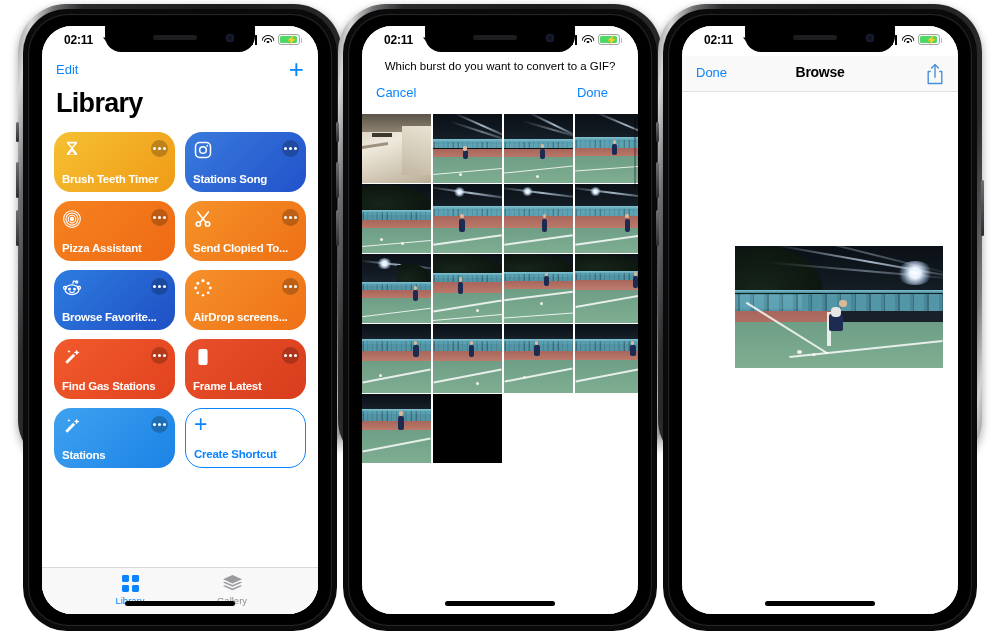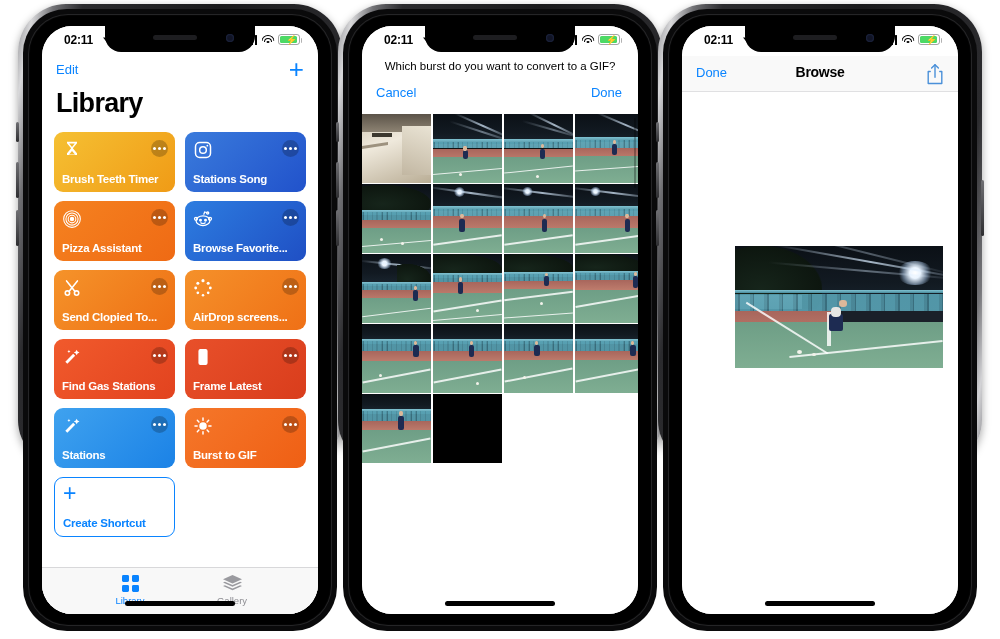--- a/index.html
+++ b/index.html
@@ -139,21 +139,21 @@
     position: absolute; top: 62px; left: 14px;
     font-size: 27px; font-weight: bold; color: #000; letter-spacing: -.7px;
   }
   .p1-grid {
     position: absolute; top: 106px; left: 12px;
     width: 252px;
     display: grid; grid-template-columns: 1fr 1fr;
     gap: 9px 10px;
   }
   .tile {
-    position: relative; height: 60px; border-radius: 9px;
+    position: relative; height: 60px; border-radius: 17px;
     overflow: hidden; padding: 7px 8px 0 8px;
   }
   .tile-label {
     position: absolute; left: 8px; bottom: 7px; right: 6px;
     font-size: 11.5px; font-weight: bold; color: #fff;
     letter-spacing: -.25px; white-space: nowrap; overflow: hidden;
   }
   .tile-dots {
     position: absolute; right: 7px; top: 8px;
     width: 17px; height: 17px; border-radius: 50%;
@@ -191,21 +191,21 @@
   .tab-ico { height: 20px; display:flex; align-items:center; justify-content:center; }
   .tab-ico svg { display: block; }
 
   
   .p2-body { position: absolute; inset: 0; background: #fff; }
   .p2-prompt {
     position: absolute; top: 34px; left: 0; right: 0; text-align: center;
     font-size: 11.5px; color: #000;
   }
   .p2-navbar {
-    position: absolute; top: 54px; left: 0; right: 2px; height: 34px;
+    position: absolute; top: 54px; left: 0; right: 16px; height: 34px;
     background: #fff;
   }
   .p2-cancel { position: absolute; left: 14px; top: 5px; font-size: 13px; color: #0a84ff; }
   .p2-done   { position: absolute; right: 14px; top: 5px; font-size: 13px; color: #0a84ff; }
   .p2-title  { position: absolute; left: 0; right: 0; top: 4px; text-align: center;
                font-size: 14px; font-weight: bold; color: #000; letter-spacing: -.3px; }
   .p2-grid {
     position: absolute; top: 88px; left: 0;
     width: 280px;
     display: grid; grid-template-columns: repeat(4, 70px);
@@ -349,20 +349,36 @@
                   </svg>
                 </span>
               <span class="tile-dots">
                   <i></i>
                   <i></i>
                   <i></i>
                 </span>
               <span class="tile-label">Pizza Assistant</span>
             </div>
 
+            <div class="tile" style="background:linear-gradient(135deg,#f5932a,#ee6f14)">
+              <span class="tile-icon">
+                  <svg viewBox="0 0 24 24" fill="none" stroke="currentColor" stroke-width="1.9" stroke-linecap="round">
+                    <circle cx="6.5" cy="18" r="2.6"></circle>
+                    <circle cx="17.5" cy="18" r="2.6"></circle>
+                    <path d="M8.4 16.1L18.5 3.5M15.6 16.1L5.5 3.5"></path>
+                  </svg>
+                </span>
+              <span class="tile-dots">
+                  <i></i>
+                  <i></i>
+                  <i></i>
+                </span>
+              <span class="tile-label">Send Clopied To...</span>
+            </div>
+
             <div class="tile" style="background:linear-gradient(135deg,#2d7de0,#1f4fc4)">
               <span class="tile-icon">
                   <svg viewBox="0 0 24 24" fill="none" stroke="currentColor" stroke-width="1.5">
                     <ellipse cx="12" cy="14" rx="8.3" ry="5.8"></ellipse>
                     <circle cx="9" cy="13.4" r="1" fill="currentColor"></circle>
                     <circle cx="15" cy="13.4" r="1" fill="currentColor"></circle>
                     <path d="M9.3 16.6c1.6 1.2 3.8 1.2 5.4 0" stroke-linecap="round"></path>
                     <path d="M13 6.2l1-2.6 3 .9" stroke-linecap="round"></path>
                     <circle cx="17.6" cy="4.8" r="1.3"></circle>
                     <circle cx="3.6" cy="11.8" r="1.8"></circle>
@@ -370,36 +386,20 @@
                   </svg>
                 </span>
               <span class="tile-dots">
                   <i></i>
                   <i></i>
                   <i></i>
                 </span>
               <span class="tile-label">Browse Favorite...</span>
             </div>
 
-            <div class="tile" style="background:linear-gradient(135deg,#f5932a,#ee6f14)">
-              <span class="tile-icon">
-                  <svg viewBox="0 0 24 24" fill="none" stroke="currentColor" stroke-width="1.9" stroke-linecap="round">
-                    <circle cx="6.5" cy="18" r="2.6"></circle>
-                    <circle cx="17.5" cy="18" r="2.6"></circle>
-                    <path d="M8.4 16.1L18.5 3.5M15.6 16.1L5.5 3.5"></path>
-                  </svg>
-                </span>
-              <span class="tile-dots">
-                  <i></i>
-                  <i></i>
-                  <i></i>
-                </span>
-              <span class="tile-label">Send Clopied To...</span>
-            </div>
-
             <div class="tile" style="background:linear-gradient(135deg,#f5912a,#ef7016)">
               <span class="tile-icon">
                   <svg viewBox="0 0 24 24" fill="currentColor">
                     <circle cx="12" cy="3.2" r="1.9"></circle>
                     <circle cx="18.2" cy="6.2" r="1.8"></circle>
                     <circle cx="20.8" cy="12" r="1.7"></circle>
                     <circle cx="18.2" cy="17.8" r="1.6"></circle>
                     <circle cx="12" cy="20.6" r="1.5"></circle>
                     <circle cx="5.8" cy="17.8" r="1.6"></circle>
                     <circle cx="3.2" cy="12" r="1.7"></circle>
@@ -455,34 +455,20 @@
                   </svg>
                 </span>
               <span class="tile-dots">
                   <i></i>
                   <i></i>
                   <i></i>
                 </span>
               <span class="tile-label">Stations</span>
             </div>
 
-            <div class="tile" style="background:linear-gradient(135deg,#f5772a,#ef5f14)">
-              <span class="tile-icon">
-                  <svg viewBox="0 0 24 24" fill="none" stroke="currentColor" stroke-width="1.8" stroke-linecap="round">
-                    <circle cx="12" cy="12" r="3.6" fill="currentColor"></circle>
-                    <path d="M12 2.4v2.6M12 19v2.6M2.4 12h2.6M19 12h2.6M5.2 5.2l1.9 1.9M16.9 16.9l1.9 1.9M18.8 5.2l-1.9 1.9M7.1 16.9l-1.9 1.9"></path>
-                  </svg>
-                </span>
-              <span class="tile-dots">
-                  <i></i>
-                  <i></i>
-                  <i></i>
-                </span>
-              <span class="tile-label">Burst to GIF</span>
-            </div>
 
             <div class="tile create">
               <span class="plus">+</span>
               <span class="tile-label">Create Shortcut</span>
             </div>
           </div>
 
           <div class="p1-tabbar">
             <div class="p1-tab lib">
               <div class="tab-ico">

